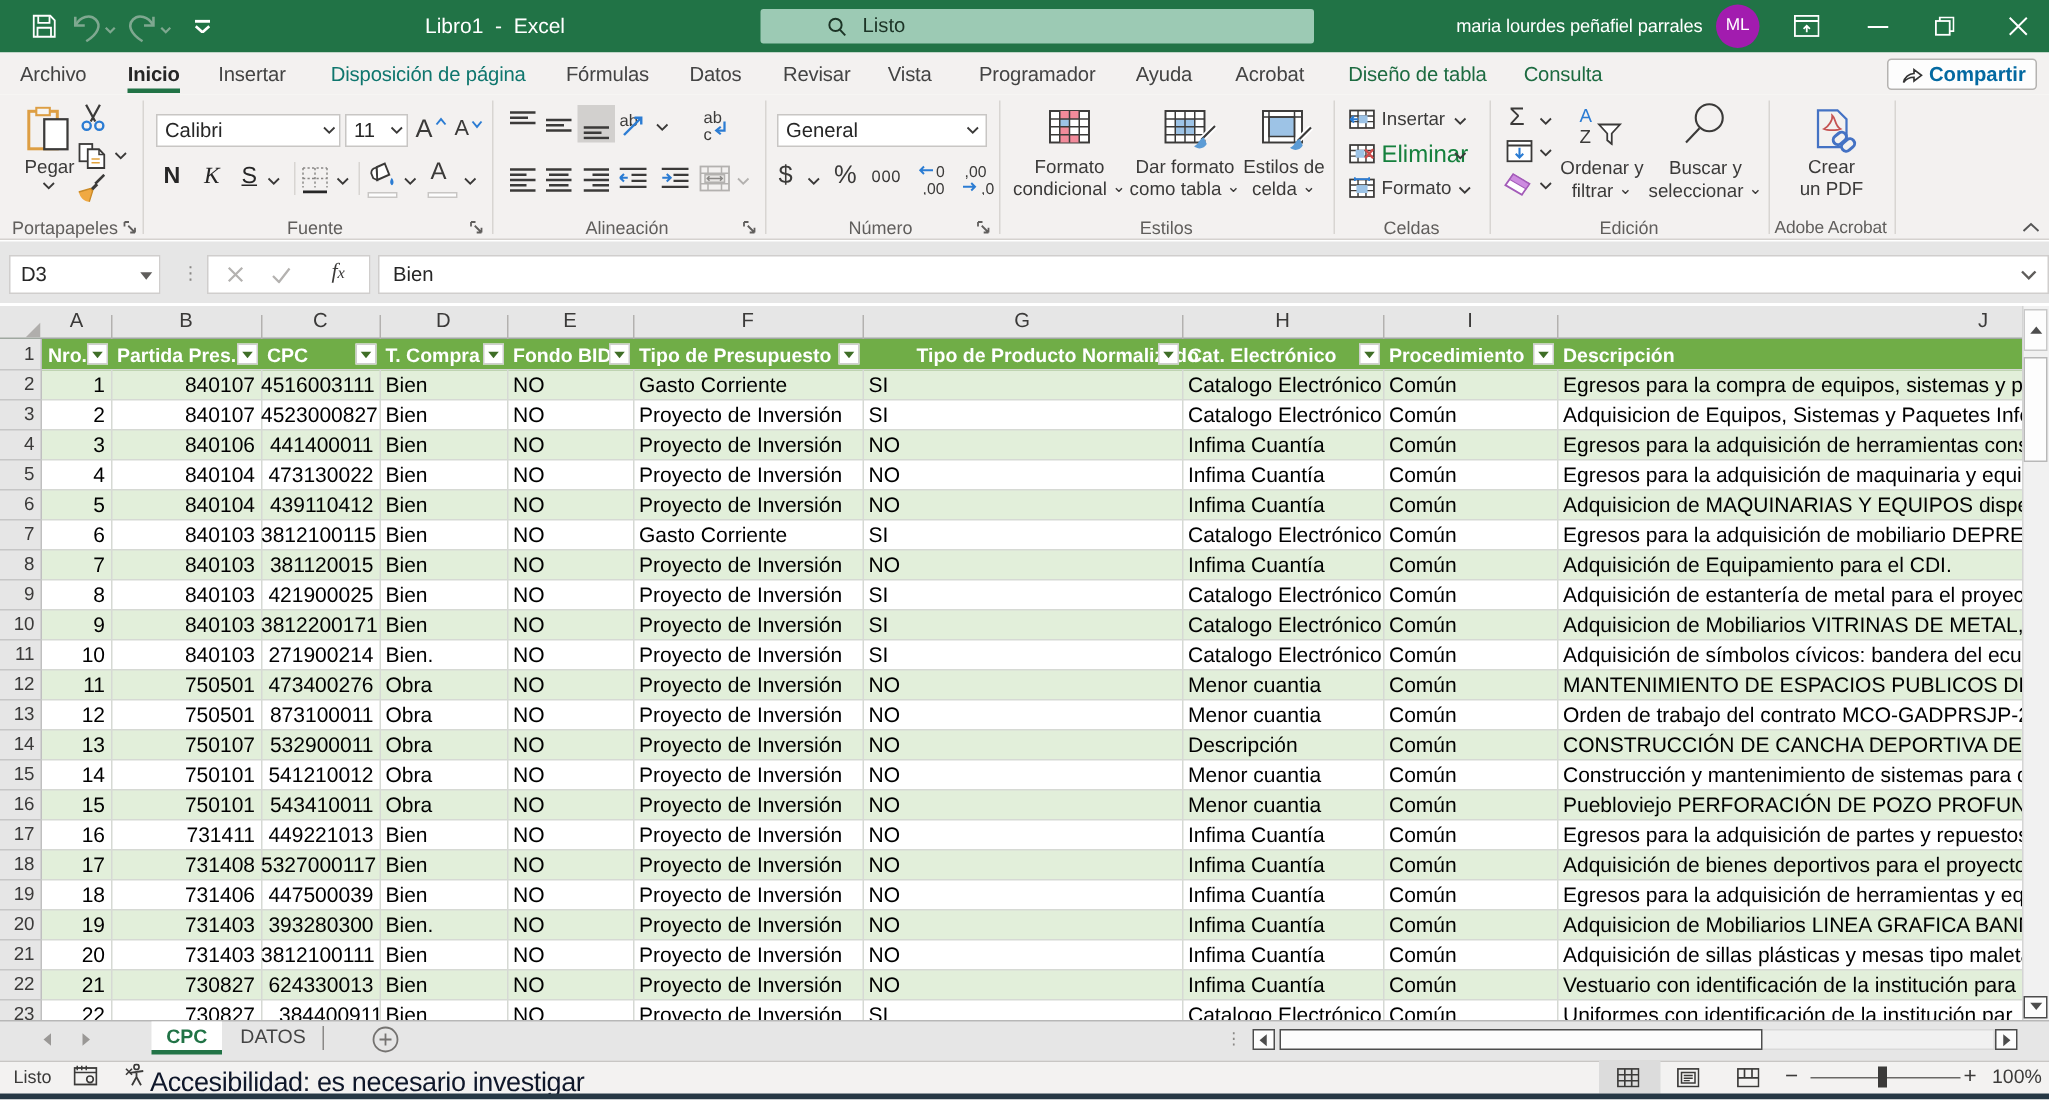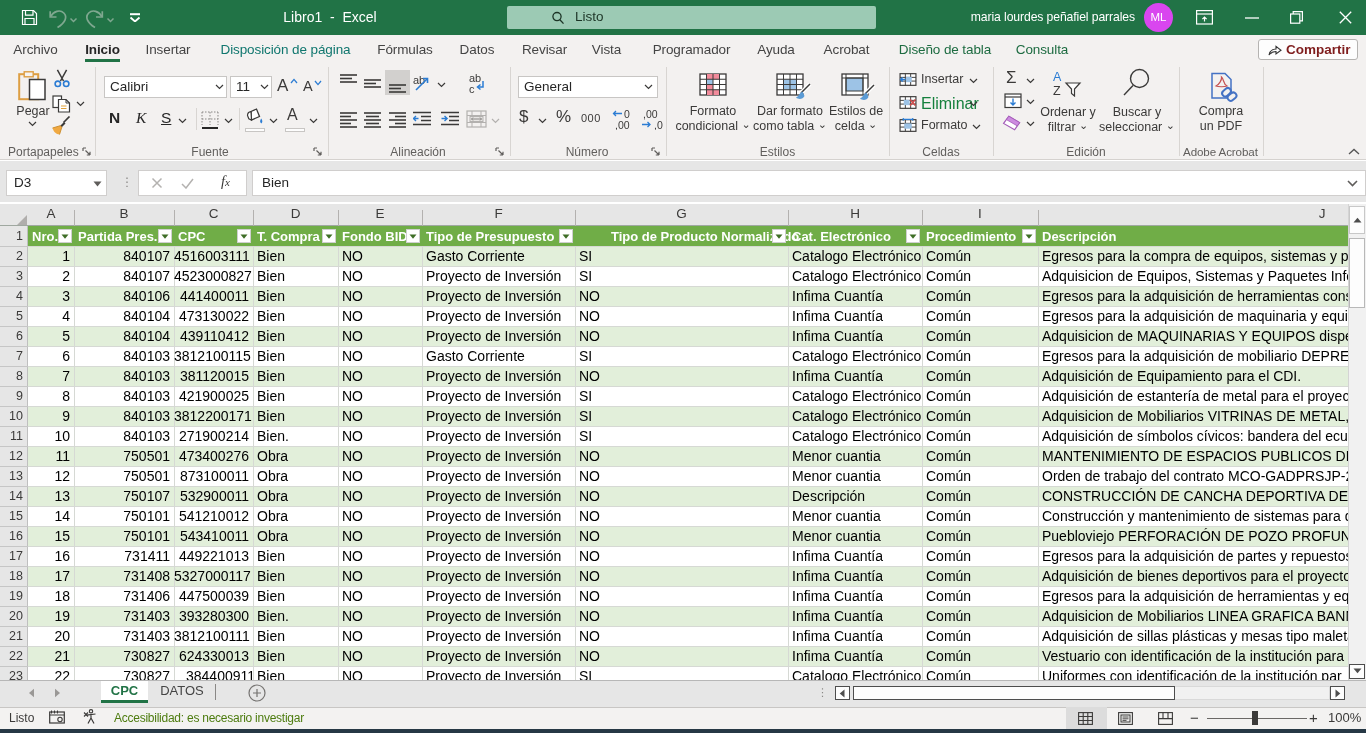--- a/index.html
+++ b/index.html
@@ -34,21 +34,21 @@
 </svg>
 <div class="a" style="left:240px;top:0;width:180px;height:35px;line-height:35px;text-align:center;color:#fff;font-size:14px;">Libro1&nbsp; -&nbsp; Excel</div>
 
 <div class="a" style="left:507px;top:6px;width:369px;height:23px;background:#9ccab4;border-radius:2px;"></div>
 <svg class="a" style="left:551px;top:11px" width="14" height="14" viewBox="0 0 14 14">
  <circle cx="6" cy="5.6" r="4.1" fill="none" stroke="#1c3426" stroke-width="1.3"></circle>
  <path d="M8.9 8.7l3.6 3.9" stroke="#1c3426" stroke-width="1.3"></path>
 </svg>
 <div class="a" style="left:575px;top:9px;font-size:13.5px;color:#1c3426;">Listo</div>
 <div class="a" style="left:905px;top:0;width:230px;height:35px;line-height:35px;text-align:right;color:#fff;font-size:12.2px;letter-spacing:-0.1px;">maria lourdes peñafiel parrales</div>
-<div class="a" style="left:1144px;top:3px;width:29px;height:29px;border-radius:50%;background:#d946ef;color:#fff;font-size:11.5px;line-height:29px;text-align:center;">ML</div>
+<div class="a" style="left:1144px;top:3px;width:29px;height:29px;border-radius:50%;background:#a21caf;color:#fff;font-size:11.5px;line-height:29px;text-align:center;">ML</div>
 <svg class="a" style="left:1196px;top:10px" width="17" height="15" viewBox="0 0 17 15">
  <rect x="0.6" y="0.6" width="15.8" height="13.4" fill="none" stroke="#fff" stroke-width="1.2"></rect>
  <path d="M0.6 4h15.8" stroke="#fff" stroke-width="1.2"></path>
  <path d="M8.5 11.5v-4.2M6.4 9.2l2.1-2.1 2.1 2.1" fill="none" stroke="#fff" stroke-width="1.2"></path>
 </svg>
 <svg class="a" style="left:1245px;top:17px" width="14" height="2" viewBox="0 0 14 2">
     <path d="M0 1h14" stroke="#fff" stroke-width="1.3"></path>
   </svg>
 <svg class="a" style="left:1290px;top:11px" width="13" height="13" viewBox="0 0 13 13">
  <rect x="0.6" y="3" width="9.2" height="9.2" fill="none" stroke="#fff" stroke-width="1.2"></rect>
@@ -71,21 +71,21 @@
 <div class="a" style="left:748px;top:40px;width:56px;height:20px;line-height:20px;text-align:center;font-size:13.5px;letter-spacing:-0.1px;color:#444;">Ayuda</div>
 <div class="a" style="left:813px;top:40px;width:67px;height:20px;line-height:20px;text-align:center;font-size:13.5px;letter-spacing:-0.1px;color:#444;">Acrobat</div>
 <div class="a" style="left:889px;top:40px;width:112px;height:20px;line-height:20px;text-align:center;font-size:13.5px;letter-spacing:-0.1px;color:#1d6b41;">Diseño de tabla</div>
 <div class="a" style="left:1009px;top:40px;width:66px;height:20px;line-height:20px;text-align:center;font-size:13.5px;letter-spacing:-0.1px;color:#1d6b41;">Consulta</div>
 <div class="a" style="left:85px;top:59px;width:35px;height:3px;background:#217346;"></div>
 
 <div class="a" style="left:1258px;top:39px;width:100px;height:21px;border:1px solid #b5b3b1;border-radius:3px;background:#fdfdfd;"></div>
 <svg class="a" style="left:1268px;top:43px" width="14" height="13" viewBox="0 0 14 13">
  <path d="M1 12 a7.5 7.5 0 0 1 7-6 V3.4 L13 7.2 L8 11 V8.5 a8.6 8.6 0 0 0 -7 3.5 z" fill="none" stroke="#333" stroke-width="1.1"></path>
 </svg>
-<div class="a" style="left:1286px;top:42px;font-size:13.5px;color:#7f1d1d;font-weight:bold;">Compartir</div>
+<div class="a" style="left:1286px;top:42px;font-size:13.5px;color:#0369a1;font-weight:bold;">Compartir</div>
 
 <div class="a" style="left:0;top:63px;width:1366px;height:97px;background:#f3f1f0;border-bottom:1px solid #d5d2cf;"></div>
 <div class="a" style="left:95px;top:67px;width:1px;height:89px;background:#d8d5d2;"></div>
 <div class="a" style="left:328px;top:67px;width:1px;height:89px;background:#d8d5d2;"></div>
 <div class="a" style="left:510px;top:67px;width:1px;height:89px;background:#d8d5d2;"></div>
 <div class="a" style="left:666px;top:67px;width:1px;height:89px;background:#d8d5d2;"></div>
 <div class="a" style="left:889px;top:67px;width:1px;height:89px;background:#d8d5d2;"></div>
 <div class="a" style="left:993px;top:67px;width:1px;height:89px;background:#d8d5d2;"></div>
 <div class="a" style="left:1179px;top:67px;width:1px;height:89px;background:#d8d5d2;"></div>
 <div class="a" style="left:1263px;top:67px;width:1px;height:89px;background:#d8d5d2;"></div>
@@ -410,21 +410,21 @@
 <div class="a" style="left:1087px;top:120px;width:100px;text-align:center;font-size:12.5px;color:#3b3a39;">seleccionar <span style="font-size:11px;position:relative;top:-2.5px;">⌄</span></div>
 
 <svg class="a" style="left:1210px;top:72px" width="29" height="31" viewBox="0 0 29 31">
  <path d="M2 1.5 h13 l6 6 V26 h-19 z" fill="none" stroke="#4472c4" stroke-width="1.5"></path>
  <path d="M6 14 c3 -1.5 6 -6 5.5 -9 c2.5 2 1.5 7 5.5 9 c-2 1 -9 1 -11 0z" fill="none" stroke="#c55353" stroke-width="1.2"></path>
  <g stroke="#4472c4" stroke-width="2" fill="#f3f1f0">
   <rect x="11.8" y="17.2" width="9.5" height="6.2" rx="3.1" transform="rotate(-40 16.5 20.3)"></rect>
   <rect x="17.3" y="21.6" width="9.5" height="6.2" rx="3.1" transform="rotate(-40 22 24.7)"></rect>
  </g>
 </svg>
-<div class="a" style="left:1171px;top:104px;width:100px;text-align:center;font-size:12.5px;color:#3b3a39;">Compra</div>
+<div class="a" style="left:1171px;top:104px;width:100px;text-align:center;font-size:12.5px;color:#3b3a39;">Crear</div>
 <div class="a" style="left:1171px;top:119px;width:100px;text-align:center;font-size:12.5px;color:#3b3a39;">un PDF</div>
 
 <div class="a" style="left:0;top:161px;width:1366px;height:41px;background:#e6e6e6;"></div>
 <div class="a" style="left:6px;top:170px;width:101px;height:26px;background:#fff;border:1px solid #d0cecd;"></div>
 <div class="a" style="left:14px;top:175px;font-size:13.5px;color:#262626;">D3</div>
 <svg class="a" style="left:93px;top:181px" width="9" height="6" viewBox="0 0 9 6">
     <path d="M0.5 0.5h8L4.5 5.5z" fill="#5f5d5b"></path>
   </svg>
 <div class="a" style="left:121px;top:175px;font-size:12px;color:#8a8886;letter-spacing:0;">⋮</div>
 <div class="a" style="left:138px;top:170px;width:109px;height:26px;background:#fff;border:1px solid #d0cecd;"></div>
@@ -870,21 +870,21 @@
  <rect x="0.7" y="2" width="14.6" height="11" fill="none" stroke="#3b3a39" stroke-width="1.2"></rect>
  <path d="M0.7 5h14.6" stroke="#3b3a39" stroke-width="1"></path>
  <circle cx="11" cy="9.5" r="2.2" fill="none" stroke="#3b3a39" stroke-width="1.1"></circle>
  <path d="M2.5 0.5v3M5.5 0.5v3M8.5 0.5v3" stroke="#3b3a39" stroke-width="1"></path>
 </svg>
 <svg class="a" style="left:83px;top:709px" width="15" height="16" viewBox="0 0 15 16">
  <circle cx="8" cy="2.3" r="1.7" fill="none" stroke="#3b3a39" stroke-width="1.1"></circle>
  <path d="M3.5 6.2 L12.5 5 M8 5.5 V9 M8 9 L5 14.5 M8 9 L11 14.5" fill="none" stroke="#3b3a39" stroke-width="1.2"></path>
  <path d="M1 3.5 L5 7.5 M5 3.5 L1 7.5" stroke="#3b3a39" stroke-width="1.1"></path>
 </svg>
-<div class="a" style="left:114px;top:711px;font-size:12px;letter-spacing:-0.25px;color:#4d7c0f;">Accesibilidad: es necesario investigar</div>
+<div class="a" style="left:100px;top:711px;font-size:18px;letter-spacing:-0.25px;color:#0f172a;">Accesibilidad: es necesario investigar</div>
 
 <div class="a" style="left:1066px;top:707px;width:41px;height:22px;background:#dcdcdc;"></div>
 <svg class="a" style="left:1078px;top:712px" width="15" height="13" viewBox="0 0 15 13">
  <rect x="0.6" y="0.6" width="13.8" height="11.8" fill="none" stroke="#3b3a39" stroke-width="1.1"></rect>
  <path d="M0.6 4.5h13.8M0.6 8.5h13.8M5.2 0.6v11.8M9.8 0.6v11.8" stroke="#3b3a39" stroke-width="1.1"></path>
 </svg>
 <svg class="a" style="left:1118px;top:712px" width="15" height="13" viewBox="0 0 15 13">
  <rect x="0.6" y="0.6" width="13.8" height="11.8" fill="none" stroke="#3b3a39" stroke-width="1.1"></rect>
  <rect x="3" y="3" width="9" height="7" fill="none" stroke="#3b3a39" stroke-width="1"></rect>
  <path d="M4.5 5h6M4.5 6.8h6M4.5 8.4h4" stroke="#3b3a39" stroke-width="0.9"></path>

